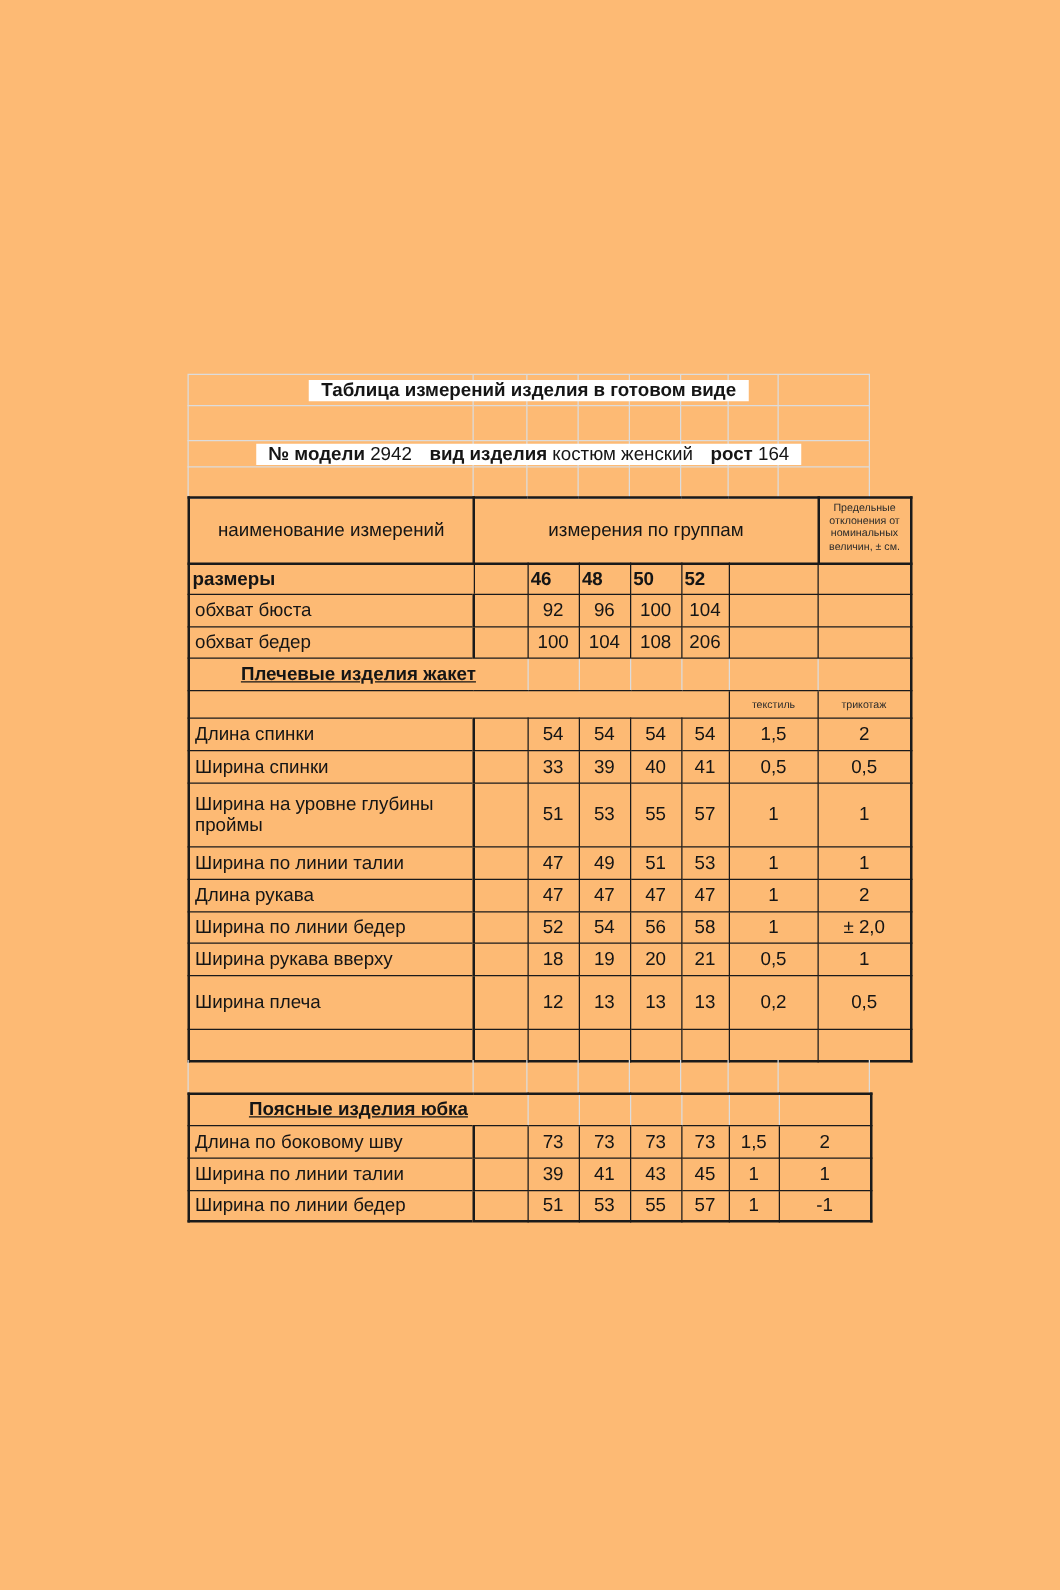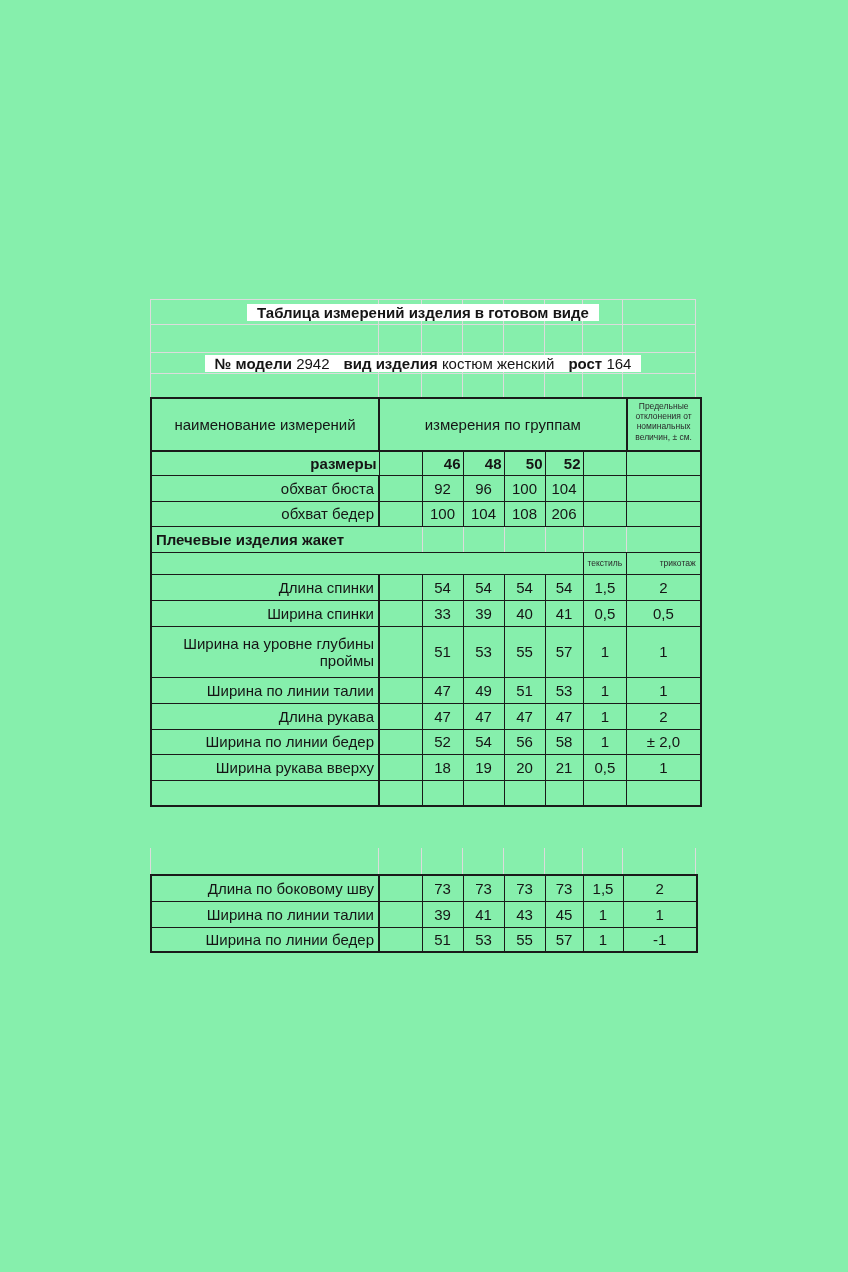--- a/index.html
+++ b/index.html
@@ -1,16 +1,16 @@
 <!DOCTYPE html>
 <html><head>
 <meta charset="utf-8">
 <style>
   html,body{margin:0;padding:0;background:#ffffff;}
-  .sheet{position:relative;width:848px;height:1272px;background:#86efac;
+  .sheet{position:relative;width:848px;height:1272px;background:#fdba74;
          font-family:"Liberation Sans",sans-serif;color:#151515;overflow:hidden;}
 
   
   .info-block{position:absolute;left:150px;top:299px;width:546px;border-top:1px solid #dcdcdc;}
   .irow{position:relative;border-bottom:1px solid #dcdcdc;display:flex;align-items:center;justify-content:center;}
   .irow-title{height:24px;}
   .irow-gap1{height:27px;}
   .irow-model{height:20px;}
   .irow-gap2{height:24px;}
   .vl{position:absolute;top:0;bottom:0;left:0;width:1px;background:#dcdcdc;
@@ -18,33 +18,33 @@
                  394px 0 #dcdcdc,432px 0 #dcdcdc,472px 0 #dcdcdc,545px 0 #dcdcdc;}
   .itext{position:relative;z-index:1;background:#ffffff;padding:0 10px;font-size:15px;white-space:nowrap;}
   .b{font-weight:bold;}
   .model-sep{display:inline-block;width:14px;}
 
   
   table.mtable{border-collapse:collapse;table-layout:fixed;position:absolute;left:150px;
                border:2px solid #1a1a1a;}
   .mtable td{border:1.5px solid #1a1a1a;padding:0 2px;font-size:15px;vertical-align:middle;
              overflow:hidden;}
-  .mtable td.name{text-align:right;padding:0 4px;border-right-width:2px;}
+  .mtable td.name{text-align:left;padding:0 4px;border-right-width:2px;}
   .mtable td.val{text-align:center;}
   .mtable tr.hdr td{border-width:2px;text-align:center;}
   .mtable td.dev-hdr{font-size:8.5px;line-height:1.2;text-align:justify;vertical-align:top;
                      padding:2px 3px;color:#2a2a2a;}
-  .mtable tr.sizes td{font-weight:bold;text-align:right;}
+  .mtable tr.sizes td{font-weight:bold;text-align:left;}
   .mtable tr.section td{border-top:1.5px solid #1a1a1a;border-bottom:1.5px solid #1a1a1a;
                         border-left:1px solid #dcdcdc;border-right:1px solid #dcdcdc;}
-  .mtable td.sec-name{font-weight:bold;text-align:left;padding:0 4px;white-space:nowrap;
-                      border-left:1px solid #1a1a1a;}
+  .mtable td.sec-name{font-weight:bold;text-align:center;padding:0 4px;white-space:nowrap;
+                      border-left:1px solid #1a1a1a;text-decoration:underline;}
   .mtable td.mat-left{border-left:1.5px solid #1a1a1a;border-right:1.5px solid #1a1a1a;
                       border-top:1.5px solid #1a1a1a;border-bottom:1.5px solid #1a1a1a;}
-  .mtable td.mat-cell{font-size:8.5px;color:#2a2a2a;text-align:right;padding:0 4px;}
+  .mtable td.mat-cell{font-size:8.5px;color:#2a2a2a;text-align:left;padding:0 18px;}
 
   
   .table-gap{position:absolute;left:150px;top:848px;width:546px;height:26px;}
 </style>
 </head>
 <body>
 
 <div class="sheet">
 
   <div class="info-block">
@@ -184,20 +184,30 @@
     <tr style="height:26px;margin-left:43px;">
       <td class="name">Ширина рукава вверху</td>
       <td></td>
       <td class="val">18</td>
       <td class="val">19</td>
       <td class="val">20</td>
       <td class="val">21</td>
       <td class="val">0,5</td>
       <td class="val">1</td>
     </tr>
+    <tr style="height:43px;">
+      <td class="name">Ширина плеча</td>
+      <td></td>
+      <td class="val">12</td>
+      <td class="val">13</td>
+      <td class="val">13</td>
+      <td class="val">13</td>
+      <td class="val">0,2</td>
+      <td class="val">0,5</td>
+    </tr>
     <tr style="height:26px;">
       <td class="name"></td>
       <td></td>
           <td></td>
       <td></td>
           <td></td>
       <td></td>
           <td></td>
       <td></td>
     </tr>
@@ -213,20 +223,29 @@
       <col style="width:228px">
         <col style="width:43px">
         <col style="width:41px">
         <col style="width:41px">
       <col style="width:41px">
         <col style="width:38px">
         <col style="width:40px">
         <col style="width:74px">
     </colgroup>
     <tbody>
+        <tr class="section" style="height:25px;">
+      <td class="sec-name" colspan="2">Поясные изделия юбка</td>
+      <td></td>
+          <td></td>
+      <td></td>
+          <td></td>
+      <td></td>
+          <td></td>
+    </tr>
     <tr style="height:26px;">
       <td class="name">Длина по боковому шву</td>
       <td></td>
       <td class="val">73</td>
       <td class="val">73</td>
       <td class="val">73</td>
       <td class="val">73</td>
       <td class="val">1,5</td>
       <td class="val">2</td>
     </tr>

